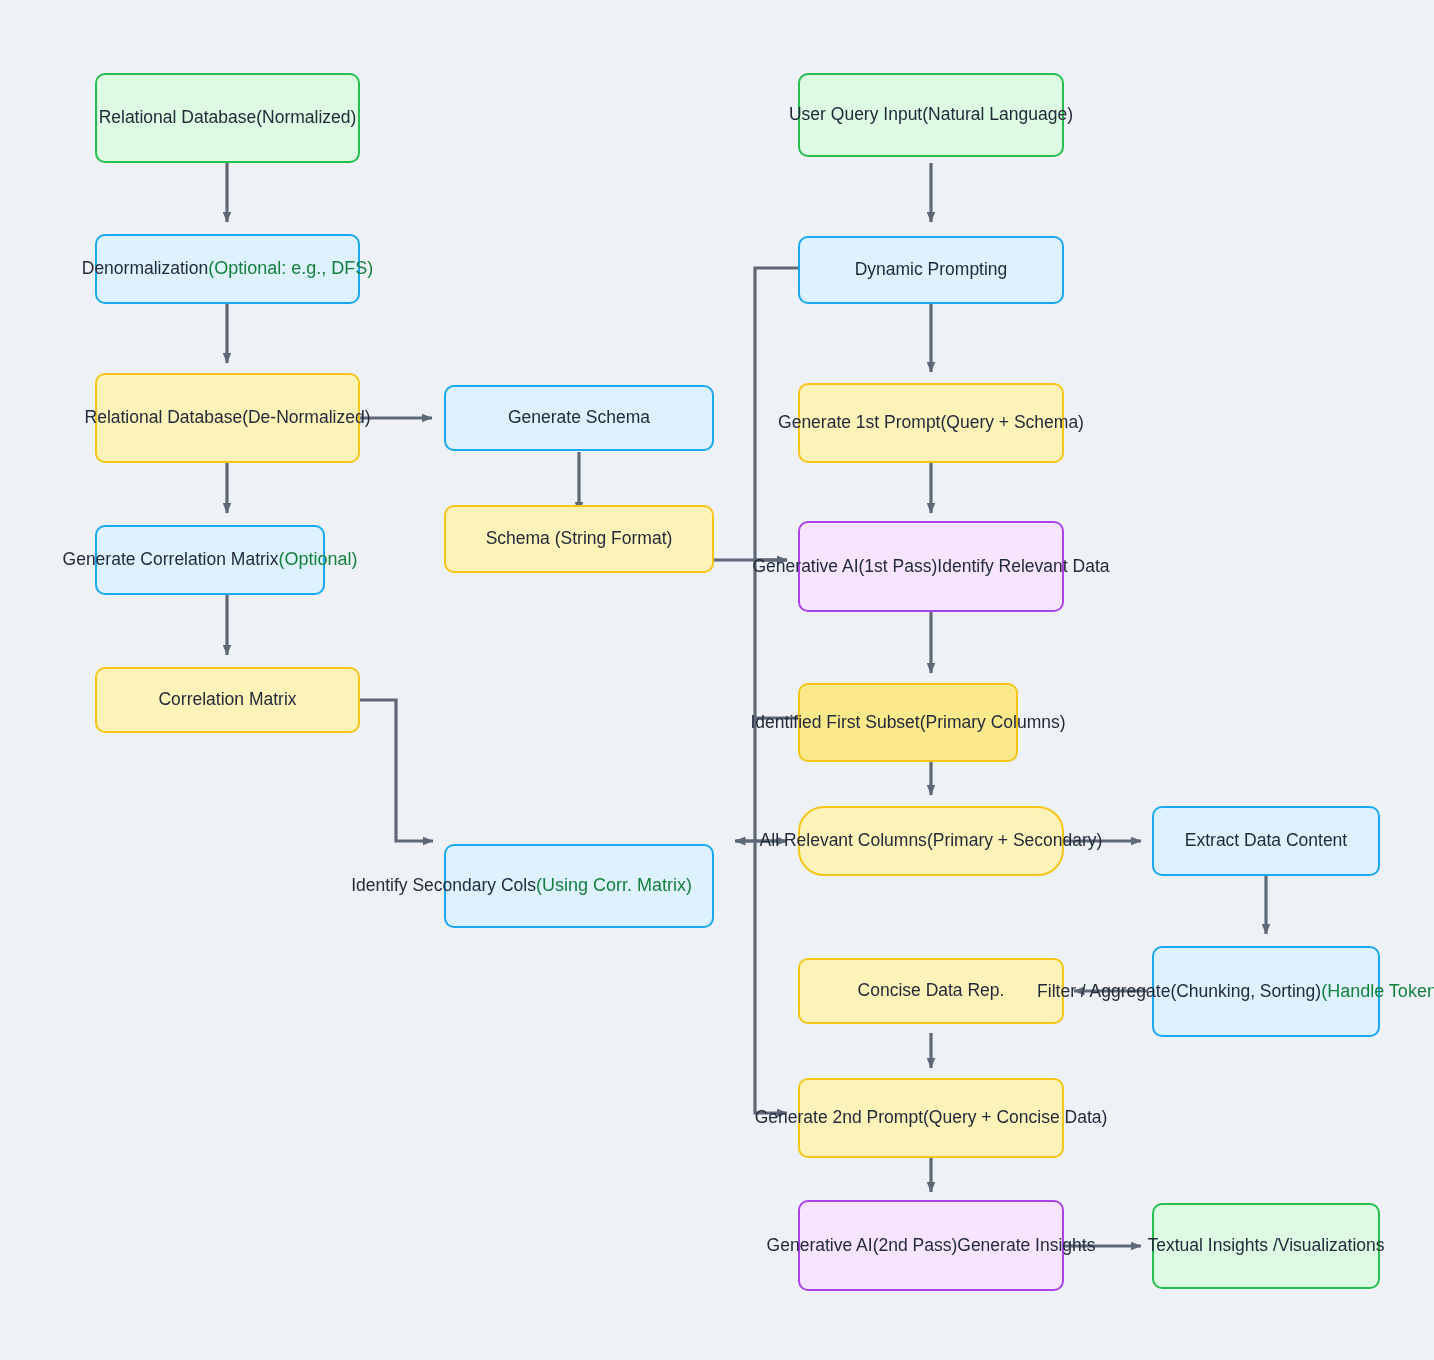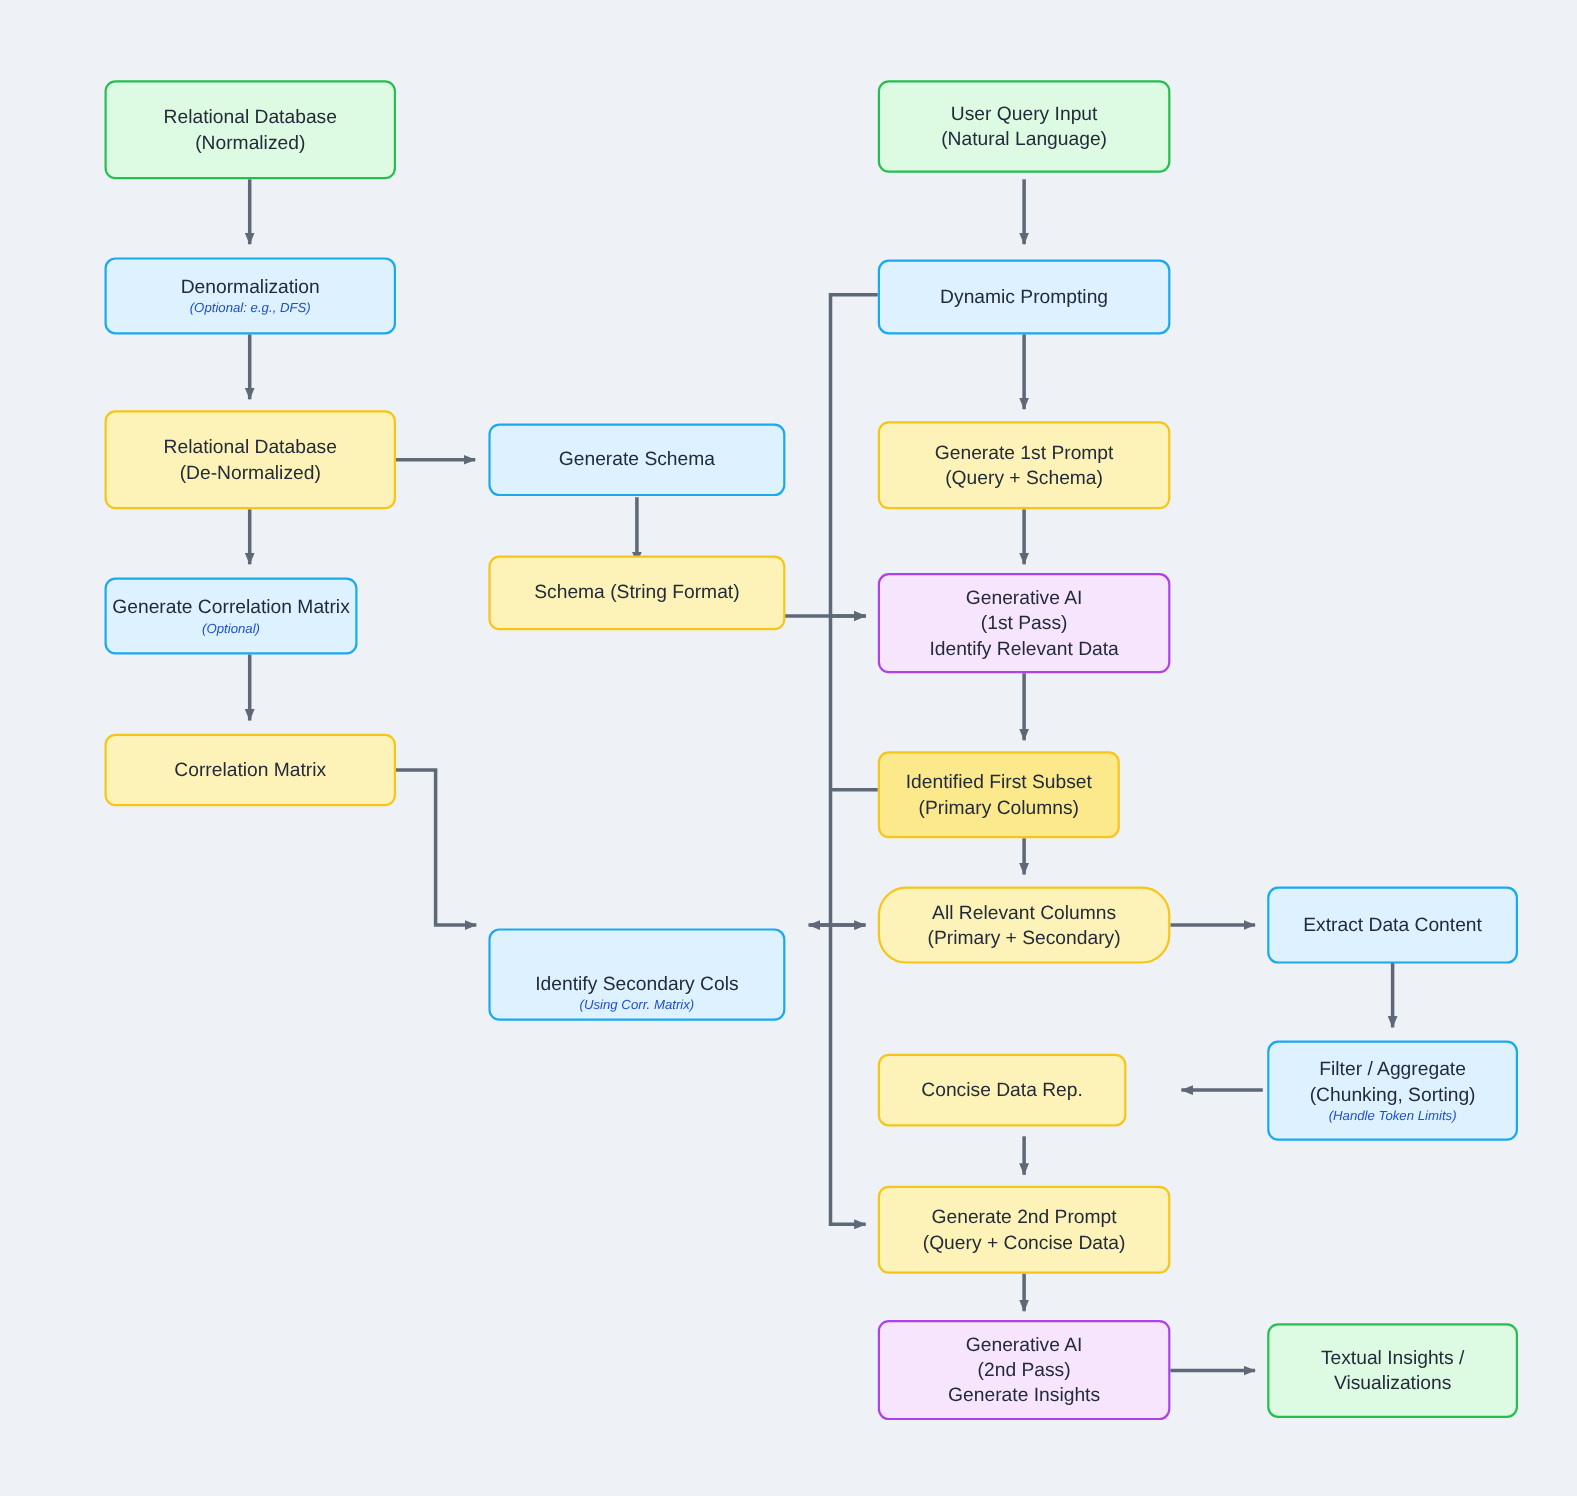--- a/index.html
+++ b/index.html
@@ -11,31 +11,31 @@
   }
   #stage{position:relative;width:1434px;height:1360px;}
   svg#edges{position:absolute;left:0;top:0;width:1434px;height:1360px;}
   .node{
     position:absolute;
     box-sizing:border-box;
     border-radius:10px;
     border-width:2.5px;
     border-style:solid;
     display:flex;
-    flex-direction:column;
+    flex-direction:row;
     align-items:center;
     justify-content:center;
     text-align:center;
     color:#232b3b;
     font-size:17.5px;
     line-height:1.33;
     padding:4px 20px;
   }
   .node .ln{display:block;white-space:nowrap;}
-  .node .sub{font-style:italic;font-size:12px;color:#1d4ed8;}
+  .node .sub{font-size:18px;color:#15803d;}
   .green  {background:#ddfbe3;border-color:#25bf4f;}
   .blue   {background:#ddf2fe;border-color:#19a9ee;}
   .yellow {background:#fdf3b8;border-color:#f5c518;}
   .yellow2{background:#fbe98b;border-color:#f5c518;}
   .purple {background:#f6e5fc;border-color:#ac43e8;}
 </style>
 </head>
 <body>
 
 <div id="stage">
@@ -149,21 +149,21 @@
   <div class="node yellow2" style="left:798px;top:683px;width:220px;height:79px;">
     <span class="ln">Identified First Subset</span>
     <span class="ln">(Primary Columns)</span>
   </div>
 
   <div class="node yellow" style="left:798px;top:806px;width:266px;height:70px;border-radius:26px;">
     <span class="ln">All Relevant Columns</span>
     <span class="ln">(Primary + Secondary)</span>
   </div>
 
-  <div class="node yellow" style="left:798px;top:958px;width:226px;height:66px;">
+  <div class="node yellow" style="left:798px;top:958px;width:266px;height:66px;">
     <span class="ln">Concise Data Rep.</span>
   </div>
 
   <div class="node yellow" style="left:798px;top:1078px;width:266px;height:80px;">
     <span class="ln">Generate 2nd Prompt</span>
     <span class="ln">(Query + Concise Data)</span>
   </div>
 
   <div class="node purple" style="left:798px;top:1200px;width:266px;height:91px;">
     <span class="ln">Generative AI</span>

